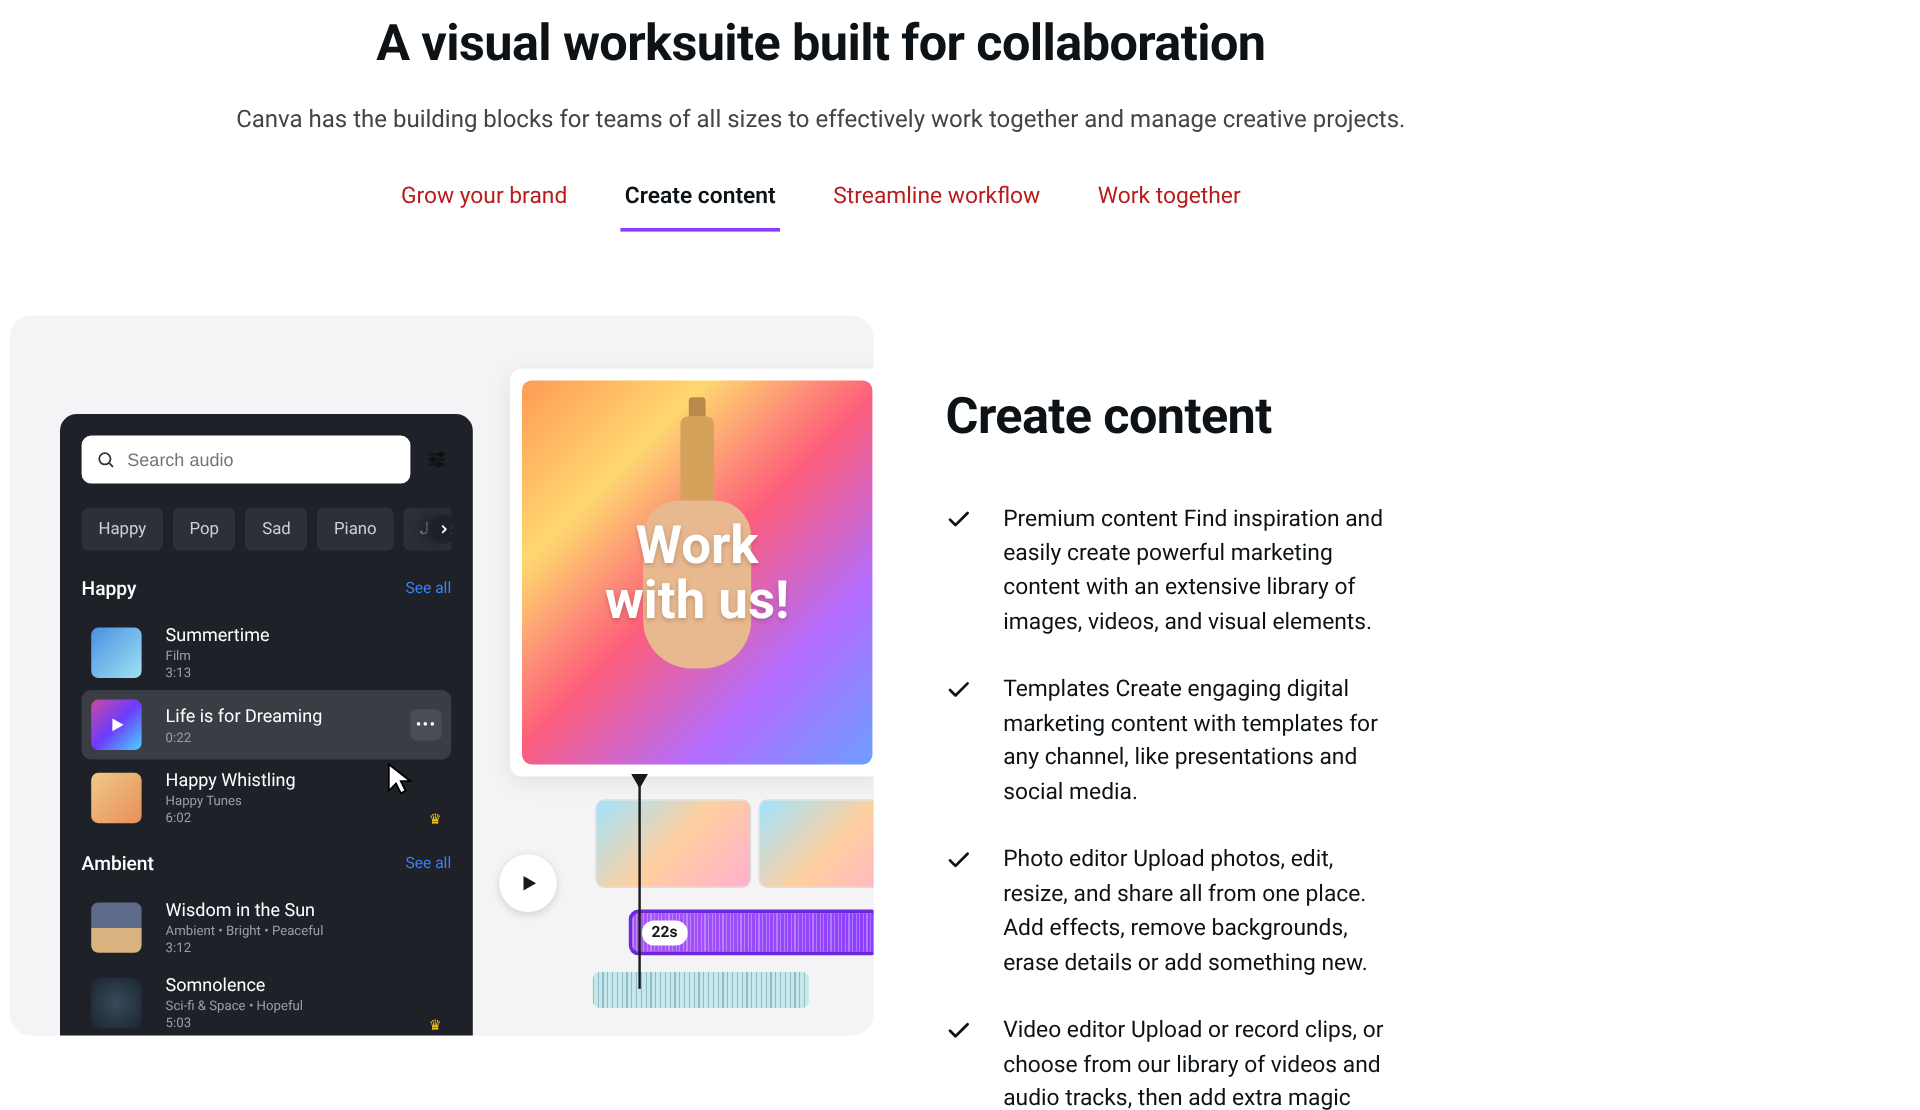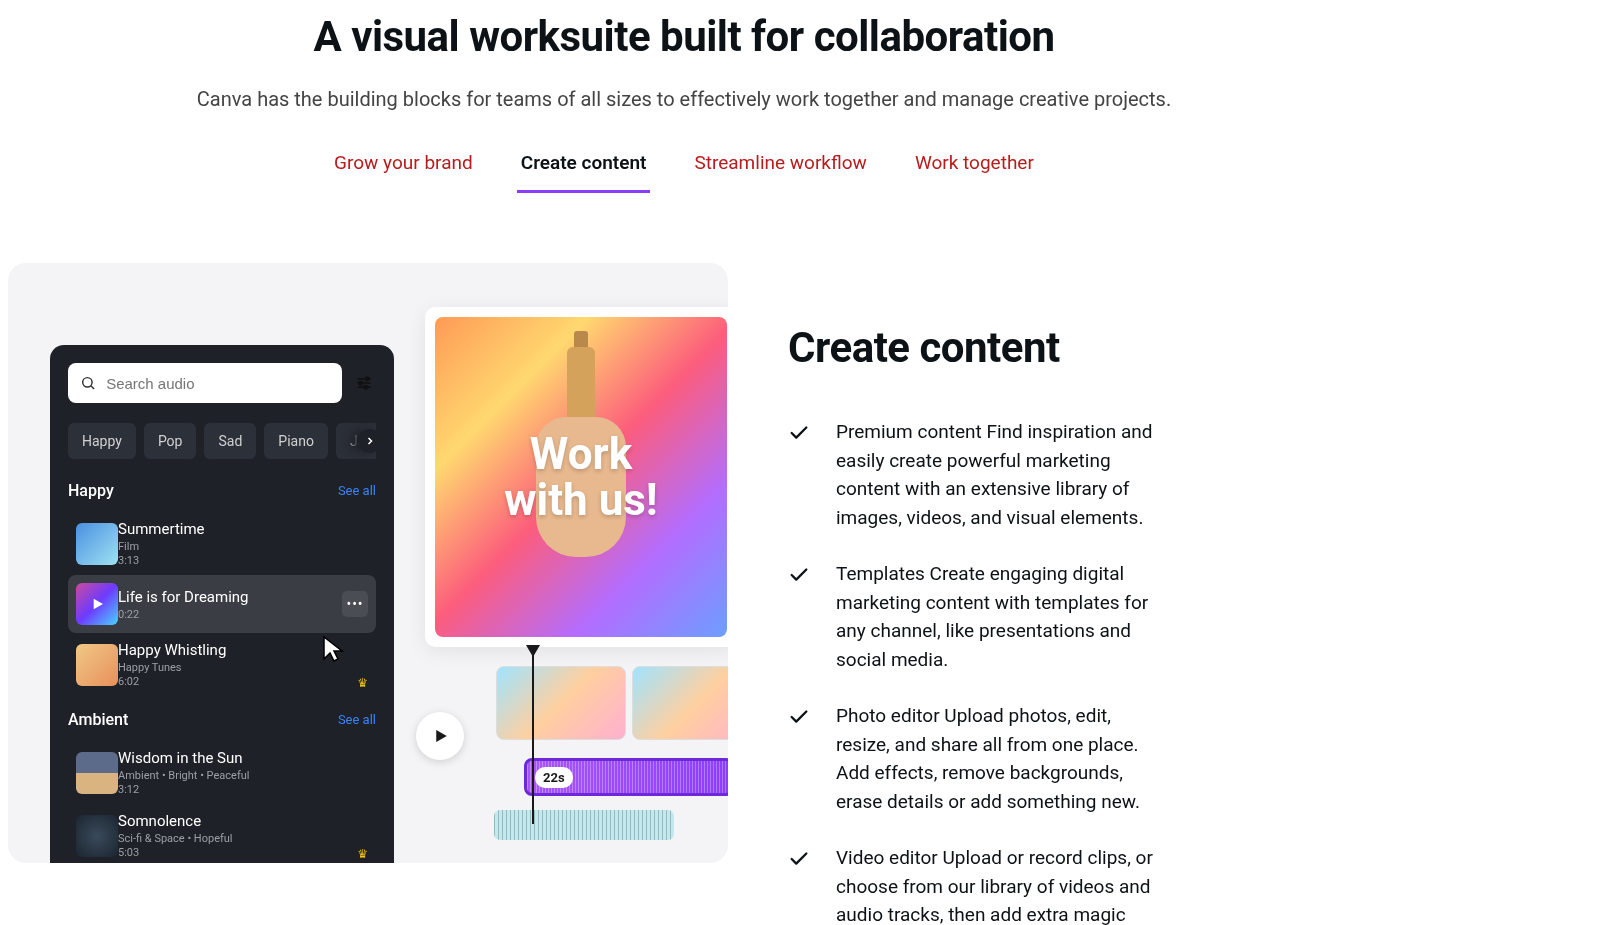--- a/index.html
+++ b/index.html
@@ -32,21 +32,21 @@
 .search-row { display: flex; gap: 10px; align-items: center; margin-bottom: 20px; }
 .search-box { flex: 1; background: #fff; border-radius: 8px; height: 40px; display: flex; align-items: center; padding: 0 12px; gap: 10px; }
 .search-box input { border: none; outline: none; font-size: 15px; background: transparent; width: 100%; color: #333; }
 .filter-btn { width: 24px; height: 24px; display: flex; align-items: center; justify-content: center; color: #111; }
 .chip-row { display: flex; gap: 8px; position: relative; margin-bottom: 22px; overflow: hidden; }
 .chip { background: #2c3038; color: #d0d0d0; font-size: 14px; padding: 10px 14px; border-radius: 6px; white-space: nowrap; cursor: pointer; }
 .chip-arrow { position: absolute; right: -6px; top: 50%; transform: translateY(-50%); width: 24px; height: 24px; background: #1e2127; border-radius: 50%; display: flex; align-items: center; justify-content: center; color: #fff; box-shadow: -8px 0 12px #1e2127; }
 .section-head { display: flex; justify-content: space-between; align-items: center; margin-bottom: 12px; }
 .section-title { font-size: 16px; font-weight: 500; color: #fff; }
 .see-all { font-size: 13px; color: #3b82f6; cursor: pointer; text-align: center; }
-.track { display: flex; align-items: center; gap: 0; padding: 8px; border-radius: 8px; cursor: pointer; position: relative; }
+.track { display: flex; align-items: center; gap: 20px; padding: 8px; border-radius: 8px; cursor: pointer; position: relative; }
 .track.selected { background: #3a3d44; }
 .thumb { width: 42px; height: 42px; border-radius: 6px; flex-shrink: 0; position: relative; overflow: hidden; }
 .thumb.t1 { background: linear-gradient(135deg, #4a90e2, #9fe2f2); }
 .thumb.t2 { background: linear-gradient(135deg, #c94b9c, #6d3bff, #4ad4ff); }
 .thumb.t3 { background: linear-gradient(135deg, #f0c987, #e88f5a); }
 .thumb.t4 { background: linear-gradient(180deg, #5c6b8a 50%, #d9b380 50%); }
 .thumb.t5 { background: radial-gradient(circle at 50% 50%, #3a4a5a, #1a2530); }
 .play-overlay { position: absolute; inset: 0; display: flex; align-items: center; justify-content: center; color: #fff; }
 .track-info { flex: 1; min-width: 0; }
 .track-name { font-size: 15px; color: #fff; margin-bottom: 2px; }

